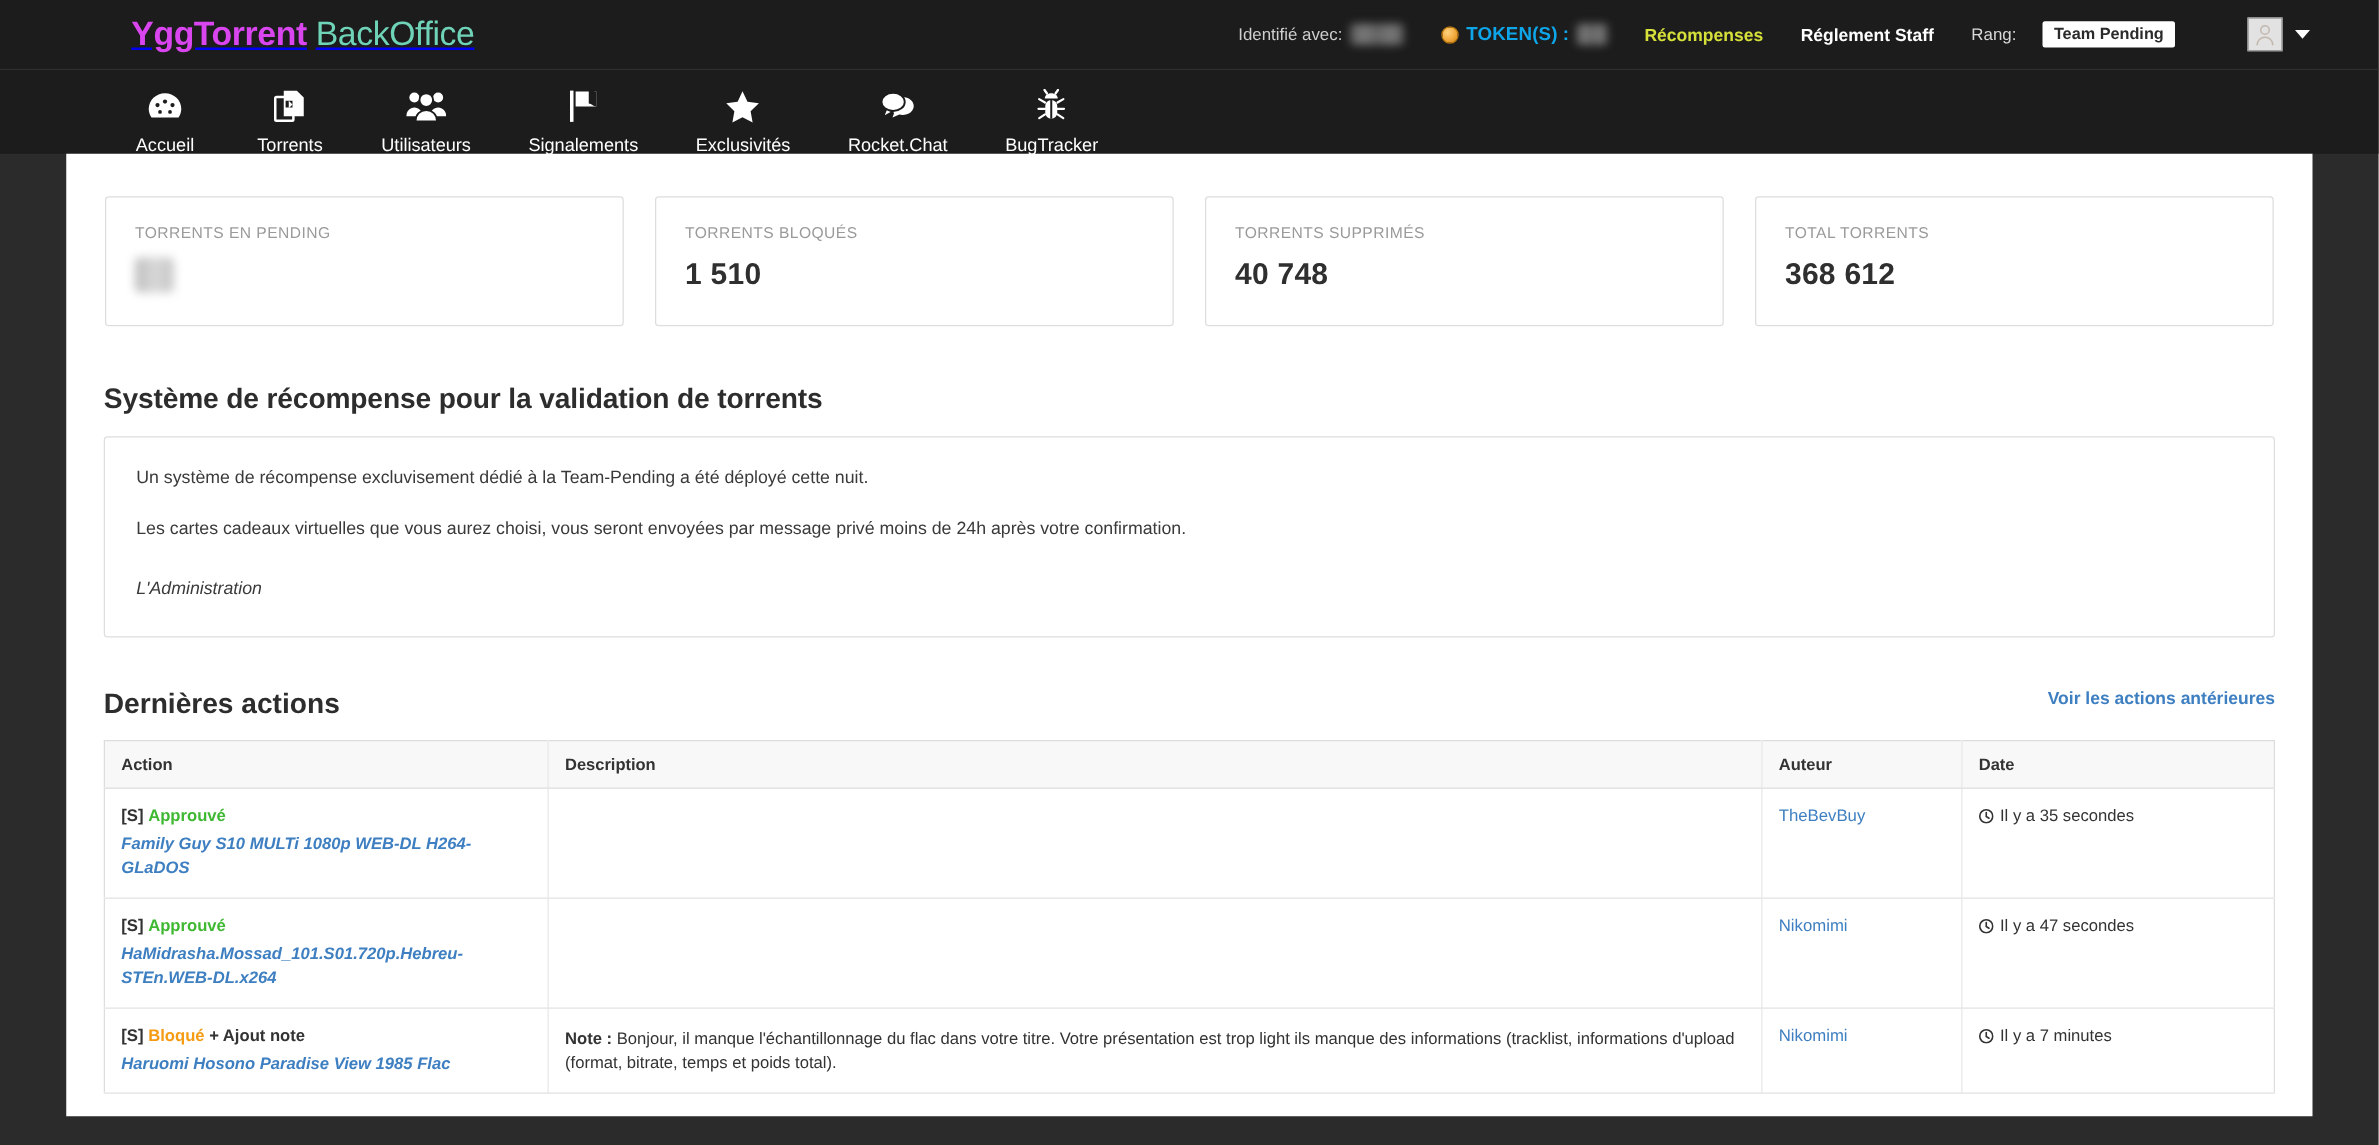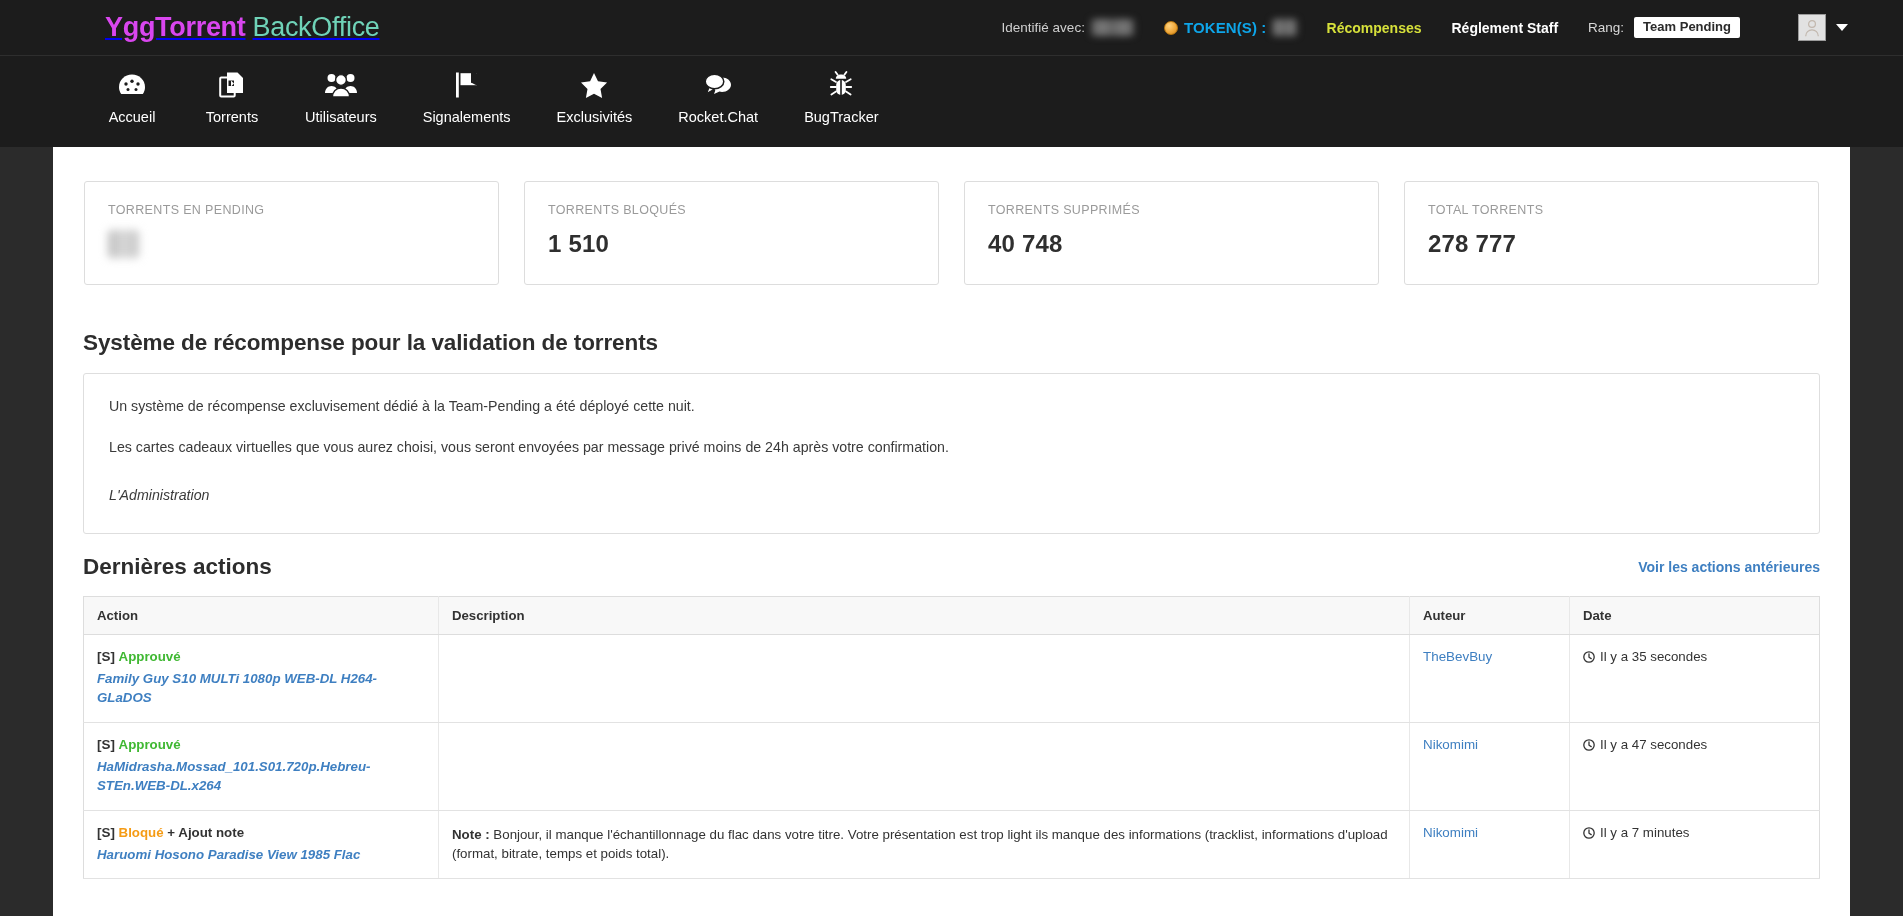--- a/index.html
+++ b/index.html
@@ -63,41 +63,41 @@
     width: 14px; height: 14px; border-radius: 50%;
     background: radial-gradient(circle at 35% 32%, #ffd27f 0%, #f0a93c 55%, #cf8318 100%);
     border: 1px solid #b9770f;
     display: inline-block; margin-right: 6px; flex: 0 0 auto;
   }
   .token-txt { color: #0ea5e9; font-weight: bold; font-size: 15px; letter-spacing: .1px; }
 
   .link-rec { color: #d6e03a; font-weight: bold; font-size: 14px; text-decoration: none; }
   .link-staff { color: #ffffff; font-weight: bold; font-size: 14px; text-decoration: none; }
 
-  .rang-lbl { color: #d8d8d8; font-size: 13.5px; margin-right: 10px; }
+  .rang-lbl { color: #d8d8d8; font-size: 13.5px; margin-right: 21px; }
   .rang-badge {
     background: #ffffff; color: #2b2b2b; font-weight: bold; font-size: 13px;
     padding: 3px 9px 4px; border-radius: 2px; line-height: 14px;
   }
 
   .avatar-box {
     width: 28px; height: 27px; background: #e2e2e2; border: 1px solid #9b9b9b;
     display: flex; align-items: center; justify-content: center; margin-left: 28px;
   }
   .avatar-glyph { width: 18px; height: 19px; display: block; }
   .caret-down {
     width: 0; height: 0; margin-left: 10px;
     border-left: 6px solid transparent; border-right: 6px solid transparent;
     border-top: 7px solid #ffffff;
   }
 
   
   .navbar {
     background: #1c1c1c;
-    height: 92px;
+    height: 68px;
     display: flex;
     align-items: flex-start;
     padding-left: 105px;
     border-top: 1px solid #2e2e2e;
   }
   .nav-item {
     display: flex; flex-direction: column; align-items: center;
     padding: 14px 0 0 0; margin-right: 46px; text-decoration: none;
     min-width: 54px; cursor: pointer;
   }
@@ -148,22 +148,22 @@
     padding: 21px 25px 25px; margin: 0 3px;
   }
   .announce p {
     margin: 0 0 19px 0; font-size: 14.2px; color: #3a3a3a; line-height: 1.55;
   }
   .announce p:last-child { margin-bottom: 2px; }
   .announce p.sig { font-style: italic; margin-top: 26px; }
 
   
   .actions-head {
-    display: flex; align-items: center; justify-content: space-between;
-    margin: 20px 3px 16px 3px;
+    display: flex; align-items: flex-start; justify-content: space-between;
+    margin: 40px 3px 16px 3px;
   }
   .actions-head h2 { margin: 0; font-size: 22.5px; color: #2d2d2d; font-weight: bold; }
   .link-prev { color: #3e7fc1; font-size: 14px; text-decoration: none; font-weight: bold; }
 
   table.actions {
     width: calc(100% - 6px); margin: 0 3px; border-collapse: collapse;
     border: 1px solid #dddddd; table-layout: fixed;
   }
   table.actions th {
     background: #f8f8f8; text-align: left; font-size: 13.2px; color: #333333;
@@ -344,21 +344,21 @@
       <div class="stat">
         <div class="stat-lbl">TORRENTS BLOQUÉS</div>
         <div class="stat-val">1 510</div>
       </div>
       <div class="stat">
         <div class="stat-lbl">TORRENTS SUPPRIMÉS</div>
         <div class="stat-val">40 748</div>
       </div>
       <div class="stat">
         <div class="stat-lbl">TOTAL TORRENTS</div>
-        <div class="stat-val">278 777</div>
+        <div class="stat-val">368 612</div>
       </div>
     </section>
 
     <h2 class="sec-title">Système de récompense pour la validation de torrents</h2>
     <section class="announce">
       <p>Un système de récompense excluvisement dédié à la Team-Pending a été déployé cette nuit.</p>
       <p>Les cartes cadeaux virtuelles que vous aurez choisi, vous seront envoyées par message privé moins de 24h après votre confirmation.</p>
       <p class="sig">L'Administration</p>
     </section>
 

